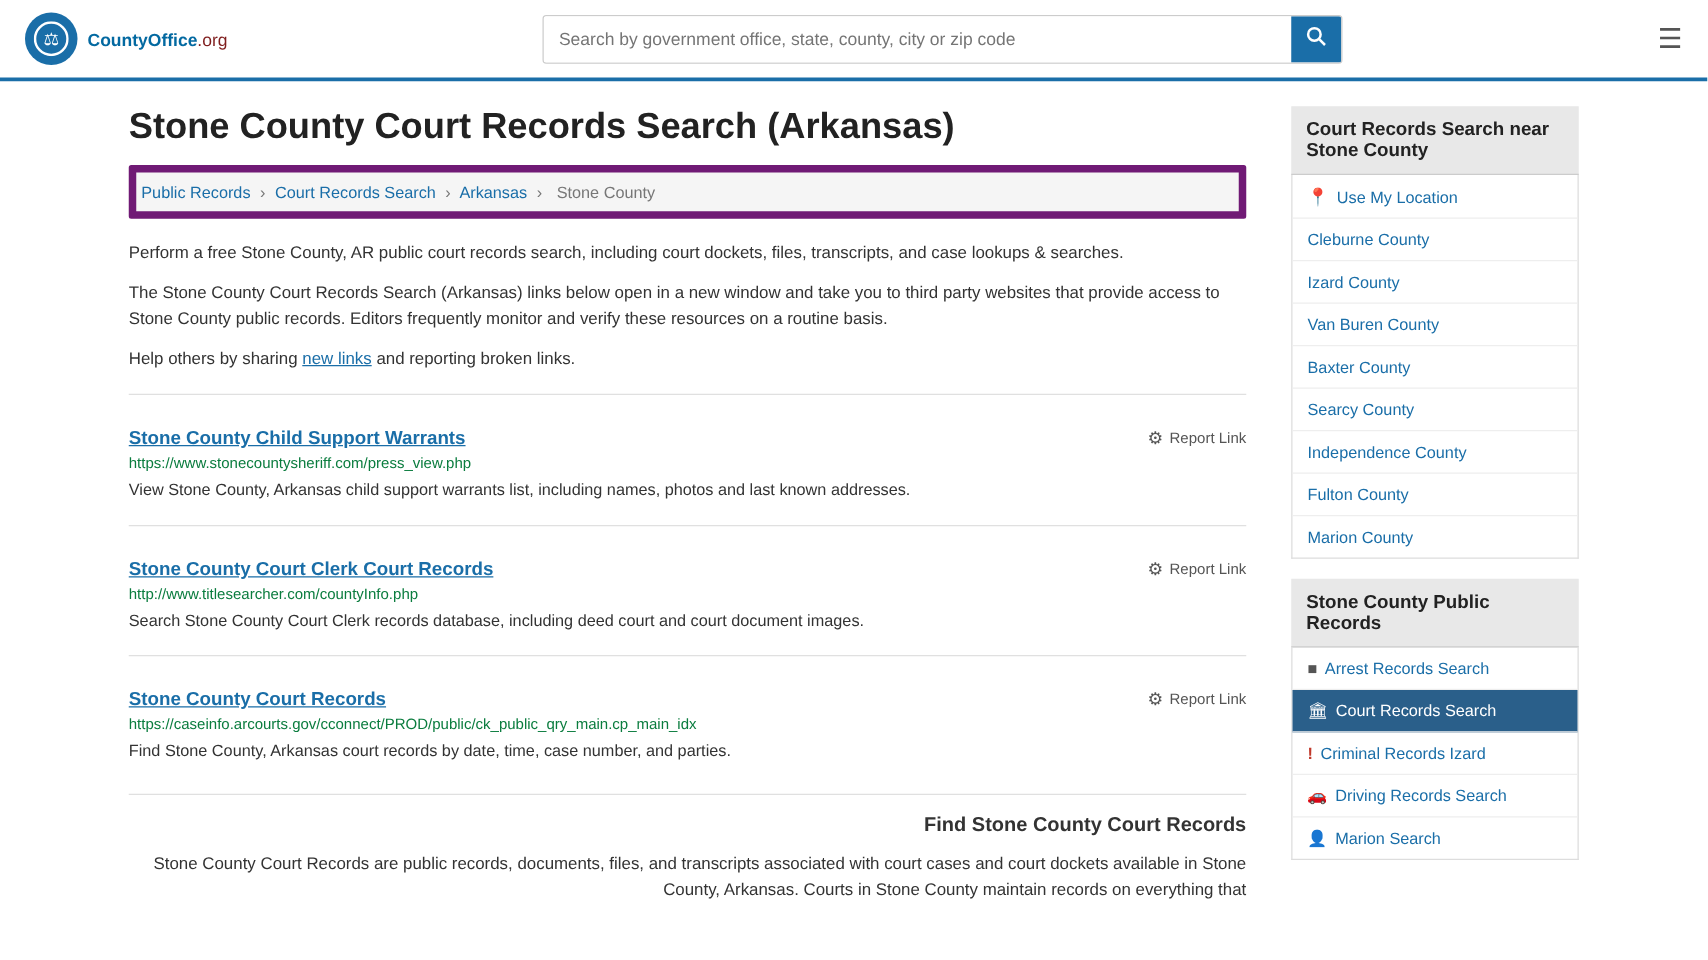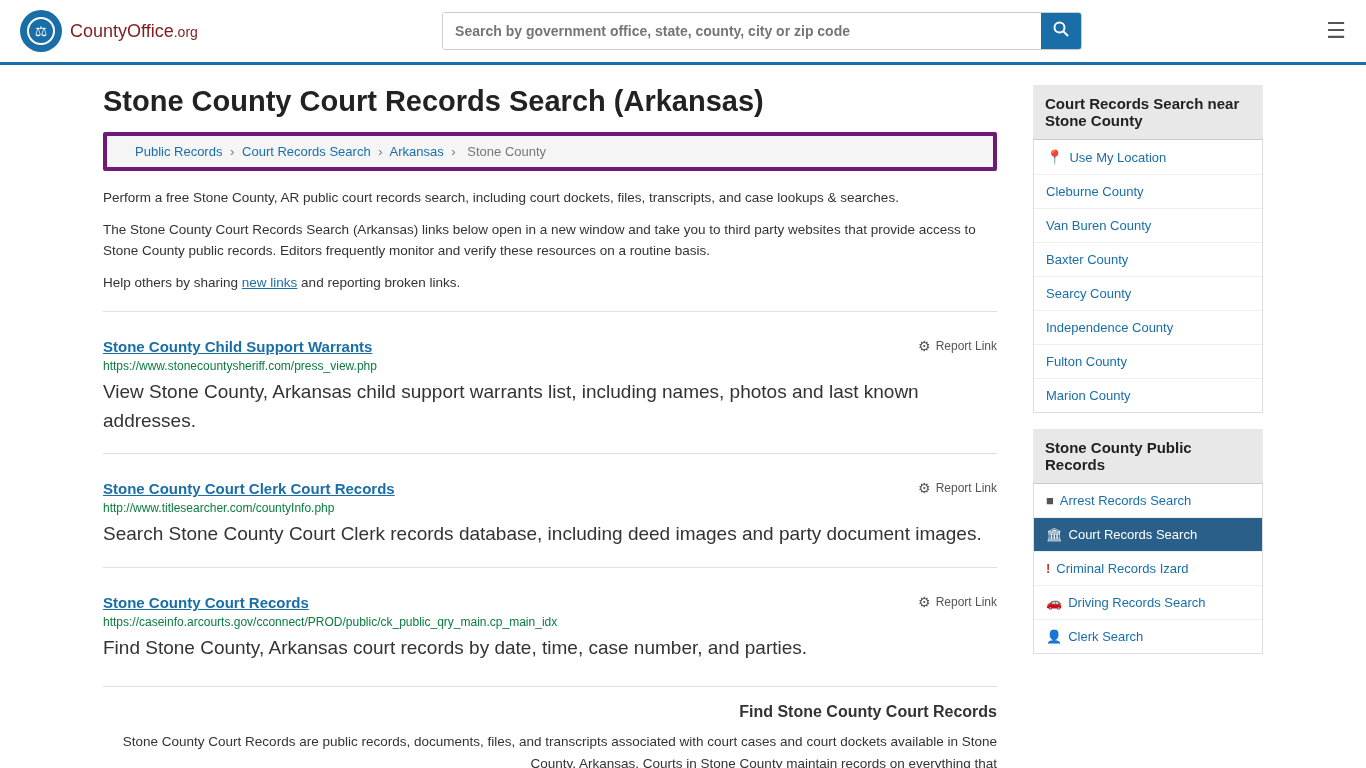--- a/index.html
+++ b/index.html
@@ -29,23 +29,23 @@
       justify-content: center;
       color: #fff;
       font-size: 18px;
     }
     .logo-text {
       font-size: 18px;
       font-weight: bold;
       color: #1a6ea8;
     }
     .logo-text span {
-      color: #7f1d1d;
-      font-weight: normal;
-      font-size: 18px;
+      color: #0369a1;
+      font-weight: bold;
+      font-size: 14px;
     }
     .search-area {
       display: flex;
       align-items: center;
       gap: 8px;
       flex: 1;
       max-width: 640px;
       margin: 0 30px;
     }
     .search-box {
@@ -55,21 +55,20 @@
       border-radius: 3px;
       overflow: hidden;
     }
     .search-box input {
       flex: 1;
       padding: 8px 12px;
       border: none;
       outline: none;
       font-size: 14px;
       color: #999;
-      font-weight: bold;
     }
     .search-btn {
       background: #1a6ea8;
       border: none;
       padding: 8px 12px;
       cursor: pointer;
       color: #fff;
       font-size: 16px;
     }
     .menu-icon {
@@ -92,22 +91,22 @@
       flex: 1;
     }
     .page-title {
       font-size: 29px;
       font-weight: bold;
       color: #222;
       margin-bottom: 14px;
     }
     .breadcrumb {
       background: #f5f5f5;
-      border: 4px solid #701a75;
-      padding: 8px 28px;
+      border: 6px solid #701a75;
+      padding: 8px 4px;
       font-size: 13px;
       color: #555;
       margin-bottom: 16px;
       border-radius: 2px;
     }
     .breadcrumb a {
       color: #1a6ea8;
       text-decoration: none;
     }
     .breadcrumb span { color: #777; margin: 0 4px; }
@@ -153,21 +152,21 @@
     }
     .report-link-icon {
       font-size: 14px;
     }
     .record-url {
       font-size: 12px;
       color: #0a7c3e;
       margin-bottom: 5px;
     }
     .record-desc {
-      font-size: 19px;
+      font-size: 13px;
       color: #333;
       line-height: 1.5;
     }
 
     
     .find-section {
       margin-top: 24px;
       border-top: 1px solid #e0e0e0;
       padding-top: 16px;
       text-align: right;
@@ -299,21 +298,21 @@
 
     <div class="record-section">
       <div class="record-header">
         <a class="record-title">Stone County Court Clerk Court Records</a>
         <div class="report-link">
           <span class="report-link-icon">⚙</span>
           <span>Report Link</span>
         </div>
       </div>
       <div class="record-url">http://www.titlesearcher.com/countyInfo.php</div>
-      <div class="record-desc">Search Stone County Court Clerk records database, including deed images and party document images.</div>
+      <div class="record-desc">Search Stone County Court Clerk records database, including deed court and court document images.</div>
     </div>
 
     <div class="record-section">
       <div class="record-header">
         <a class="record-title">Stone County Court Records</a>
         <div class="report-link">
           <span class="report-link-icon">⚙</span>
           <span>Report Link</span>
         </div>
       </div>
@@ -331,20 +330,21 @@
   <div class="sidebar">
 
     <div class="sidebar-section">
       <div class="sidebar-header">Court Records Search near Stone County</div>
       <div class="sidebar-list">
         <div class="location-item">
           <span class="location-icon">📍</span>
           <a href="#" style="color:#1a6ea8;text-decoration:none;">Use My Location</a>
         </div>
         <a class="sidebar-item" href="#">Cleburne County</a>
+        <a class="sidebar-item" href="#">Izard County</a>
         <a class="sidebar-item" href="#">Van Buren County</a>
         <a class="sidebar-item" href="#">Baxter County</a>
         <a class="sidebar-item" href="#">Searcy County</a>
         <a class="sidebar-item" href="#">Independence County</a>
         <a class="sidebar-item" href="#">Fulton County</a>
         <a class="sidebar-item" href="#">Marion County</a>
       </div>
     </div>
 
     <div class="sidebar-section">
@@ -361,19 +361,19 @@
         <a class="sidebar-item" href="#">
           <span class="sidebar-icon" style="color:#c0392b;font-weight:bold;">!</span>
           <span>Criminal Records Izard</span>
         </a>
         <a class="sidebar-item" href="#">
           <span class="sidebar-icon">🚗</span>
           <span>Driving Records Search</span>
         </a>
         <a class="sidebar-item" href="#">
           <span class="sidebar-icon">👤</span>
-          <span>Clerk Search</span>
+          <span>Marion Search</span>
         </a>
       </div>
     </div>
 
   </div>
 </div>
 
 </body></html>

